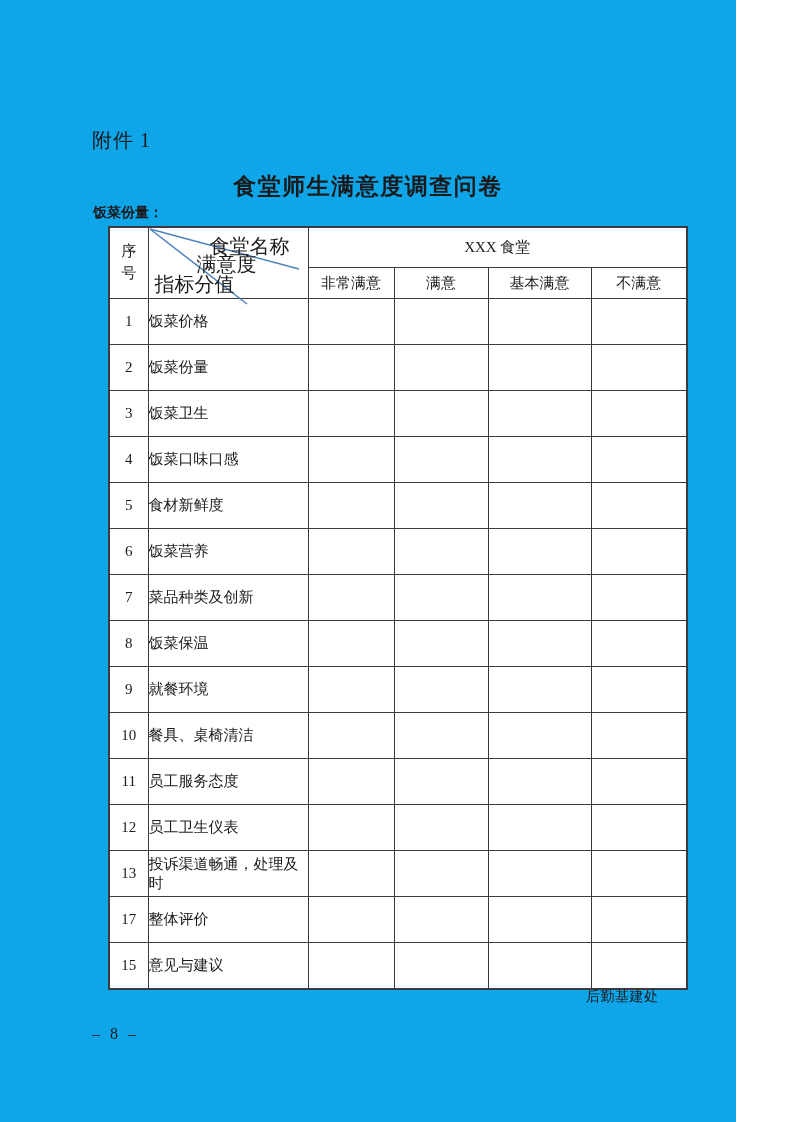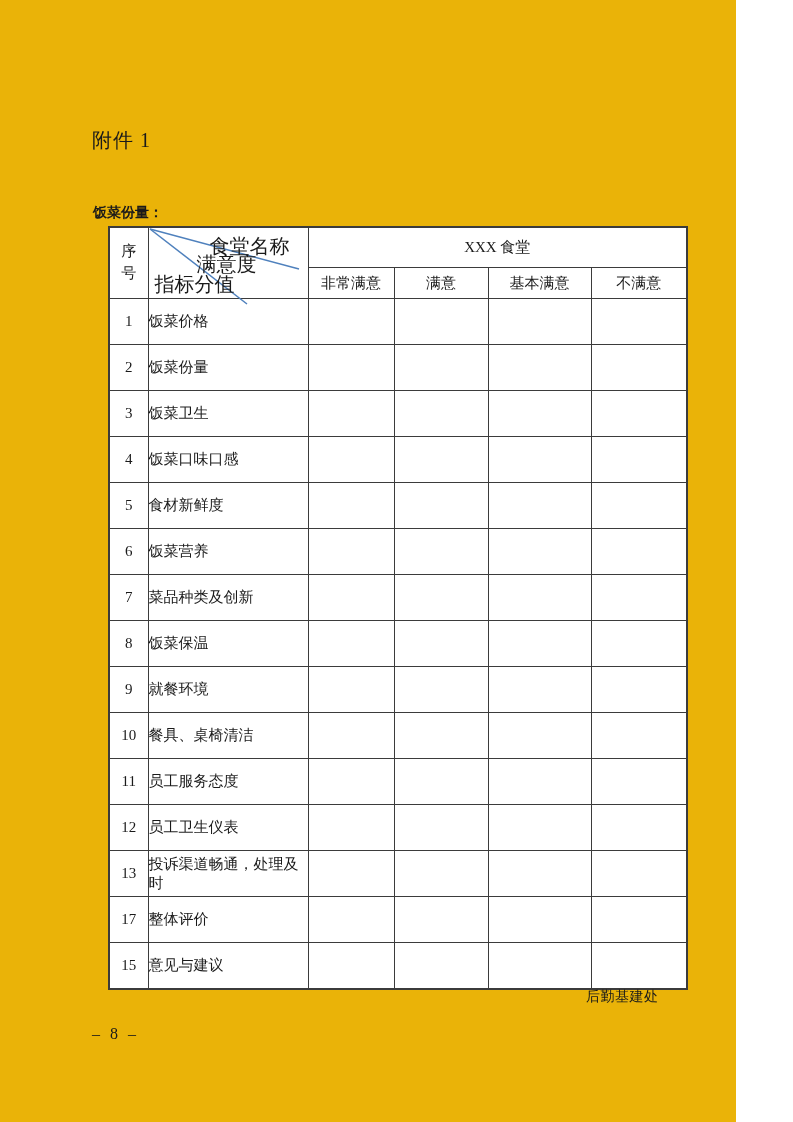--- a/index.html
+++ b/index.html
@@ -4,21 +4,21 @@
 <style>
   html, body {
     margin: 0;
     padding: 0;
     background: #ffffff;
   }
   .page {
     position: relative;
     width: 736px;
     height: 1122px;
-    background: #eab308;
+    background: #0ea5e9;
     font-family: "Liberation Serif", "DejaVu Serif", serif;
     color: #1a1a1a;
     overflow: hidden;
   }
   .attachment {
     position: absolute;
     left: 92px;
     top: 127px;
     font-size: 20px;
     letter-spacing: 1px;
@@ -113,20 +113,21 @@
     letter-spacing: 3px;
   }
 </style>
 </head>
 <body>
 
 <div class="page">
 
   <div class="attachment">附件 1</div>
 
+  <div class="doc-title">食堂师生满意度调查问卷</div>
 
   <div class="survey-time">饭菜份量：</div>
 
   <table class="survey">
     <colgroup>
       <col class="col-no">
         <col class="col-label">
         <col class="col-r1">
         <col class="col-r2">
         <col class="col-r3">

